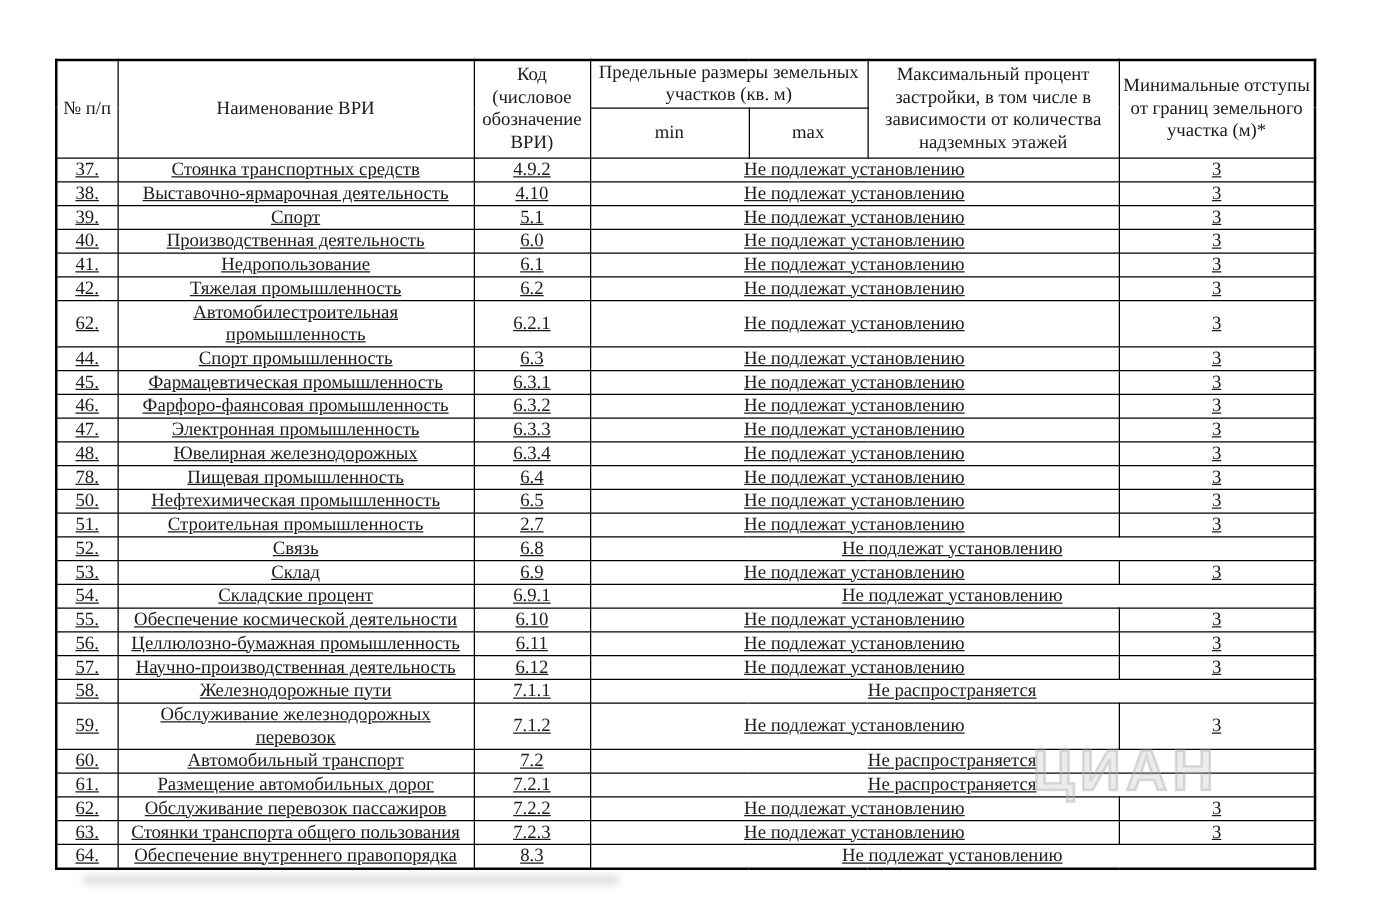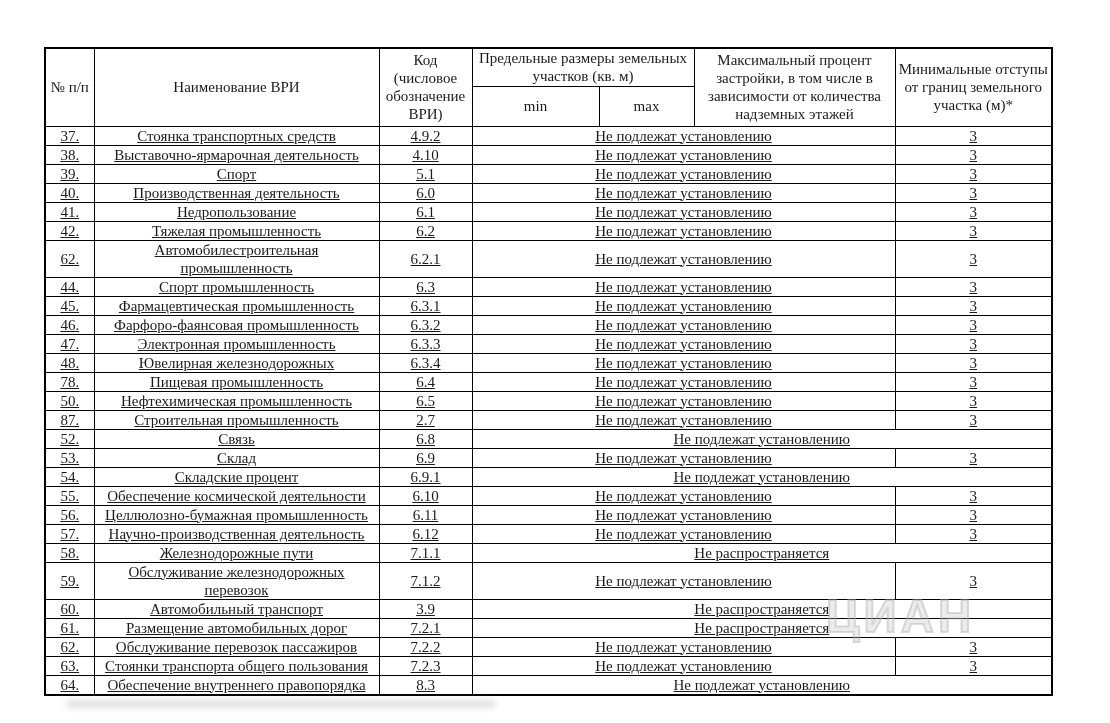--- a/index.html
+++ b/index.html
@@ -190,21 +190,21 @@
         <td data-name="setback-cell">3</td>
       </tr>
       <tr data-name="table-row">
         <td data-name="row-number-cell">50.</td>
         <td data-name="vri-name-cell">Нефтехимическая промышленность</td>
         <td data-name="vri-code-cell">6.5</td>
         <td data-name="merged-value-cell" colspan="3">Не подлежат установлению</td>
         <td data-name="setback-cell">3</td>
       </tr>
       <tr data-name="table-row">
-        <td data-name="row-number-cell">87.</td>
+        <td data-name="row-number-cell">51.</td>
         <td data-name="vri-name-cell">Строительная промышленность</td>
         <td data-name="vri-code-cell">2.7</td>
         <td data-name="merged-value-cell" colspan="3">Не подлежат установлению</td>
         <td data-name="setback-cell">3</td>
       </tr>
       <tr data-name="table-row">
         <td data-name="row-number-cell">52.</td>
         <td data-name="vri-name-cell">Связь</td>
         <td data-name="vri-code-cell">6.8</td>
         <td data-name="merged-value-cell" colspan="4">Не подлежат установлению</td>
@@ -253,21 +253,21 @@
         <td data-name="row-number-cell">59.</td>
         <td data-name="vri-name-cell">Обслуживание железнодорожных
 перевозок</td>
         <td data-name="vri-code-cell">7.1.2</td>
         <td data-name="merged-value-cell" colspan="3">Не подлежат установлению</td>
         <td data-name="setback-cell">3</td>
       </tr>
       <tr data-name="table-row">
         <td data-name="row-number-cell">60.</td>
         <td data-name="vri-name-cell">Автомобильный транспорт</td>
-        <td data-name="vri-code-cell">3.9</td>
+        <td data-name="vri-code-cell">7.2</td>
         <td data-name="merged-value-cell" colspan="4">Не распространяется</td>
       </tr>
       <tr data-name="table-row">
         <td data-name="row-number-cell">61.</td>
         <td data-name="vri-name-cell">Размещение автомобильных дорог</td>
         <td data-name="vri-code-cell">7.2.1</td>
         <td data-name="merged-value-cell" colspan="4">Не распространяется</td>
       </tr>
       <tr data-name="table-row">
         <td data-name="row-number-cell">62.</td>

